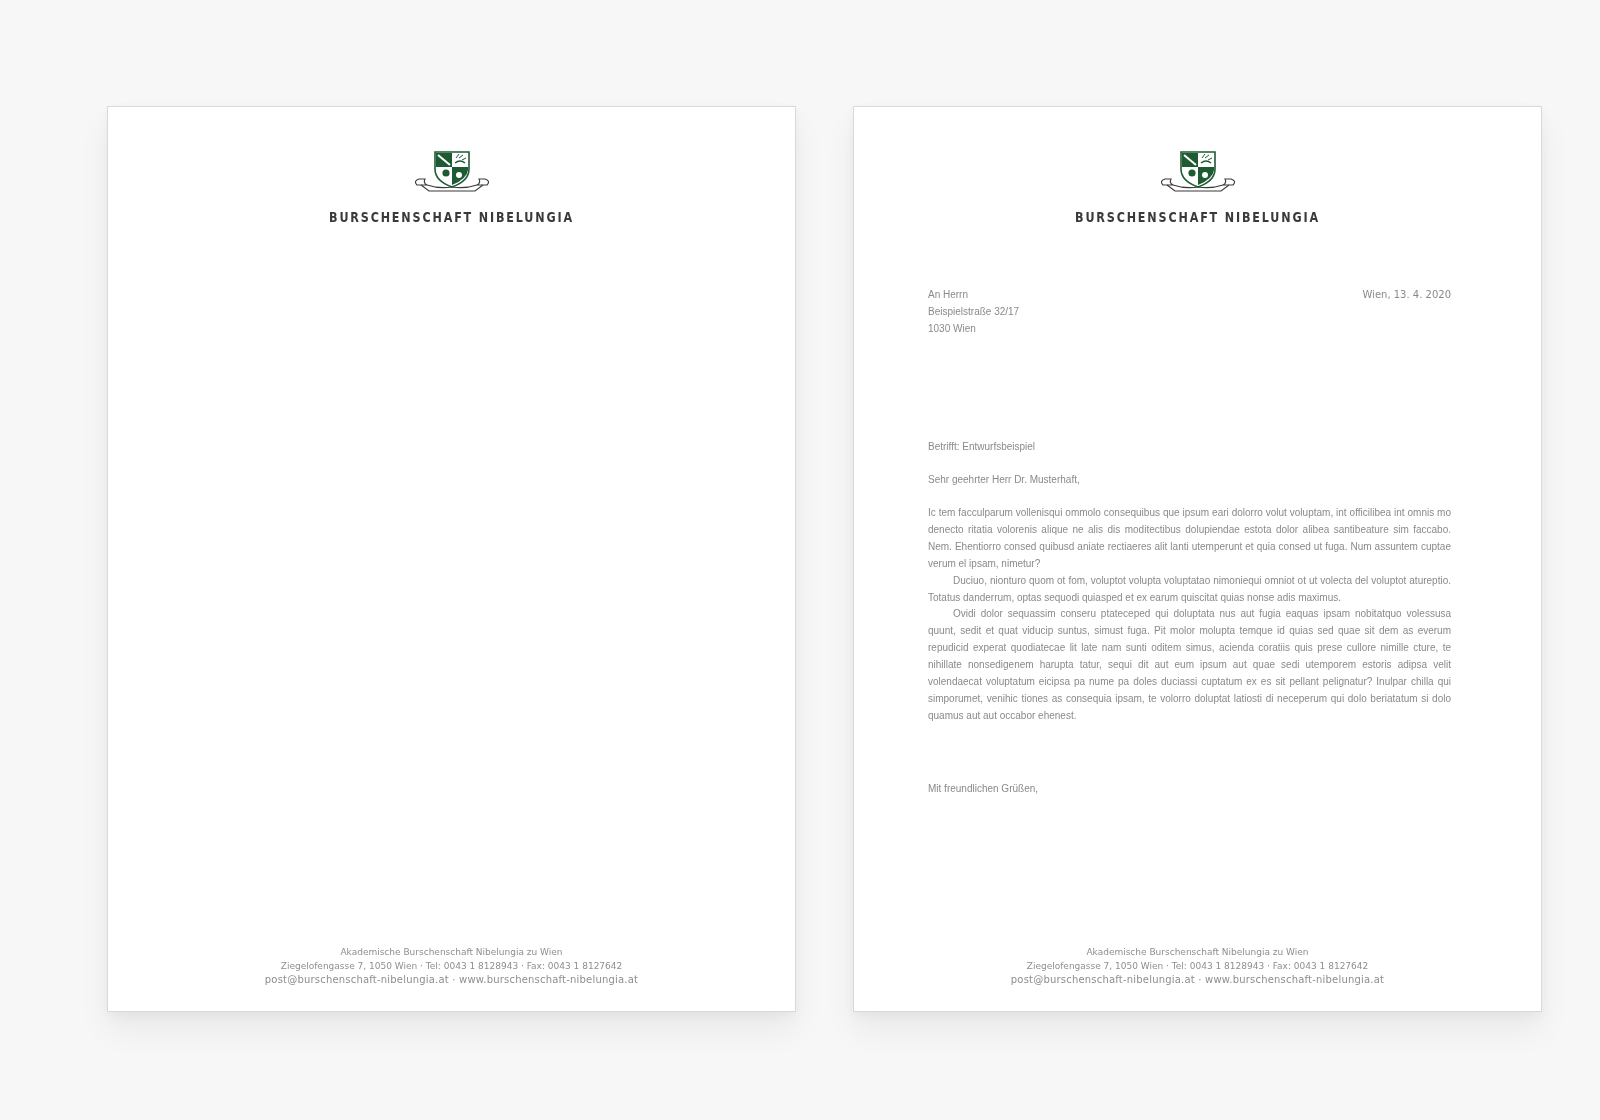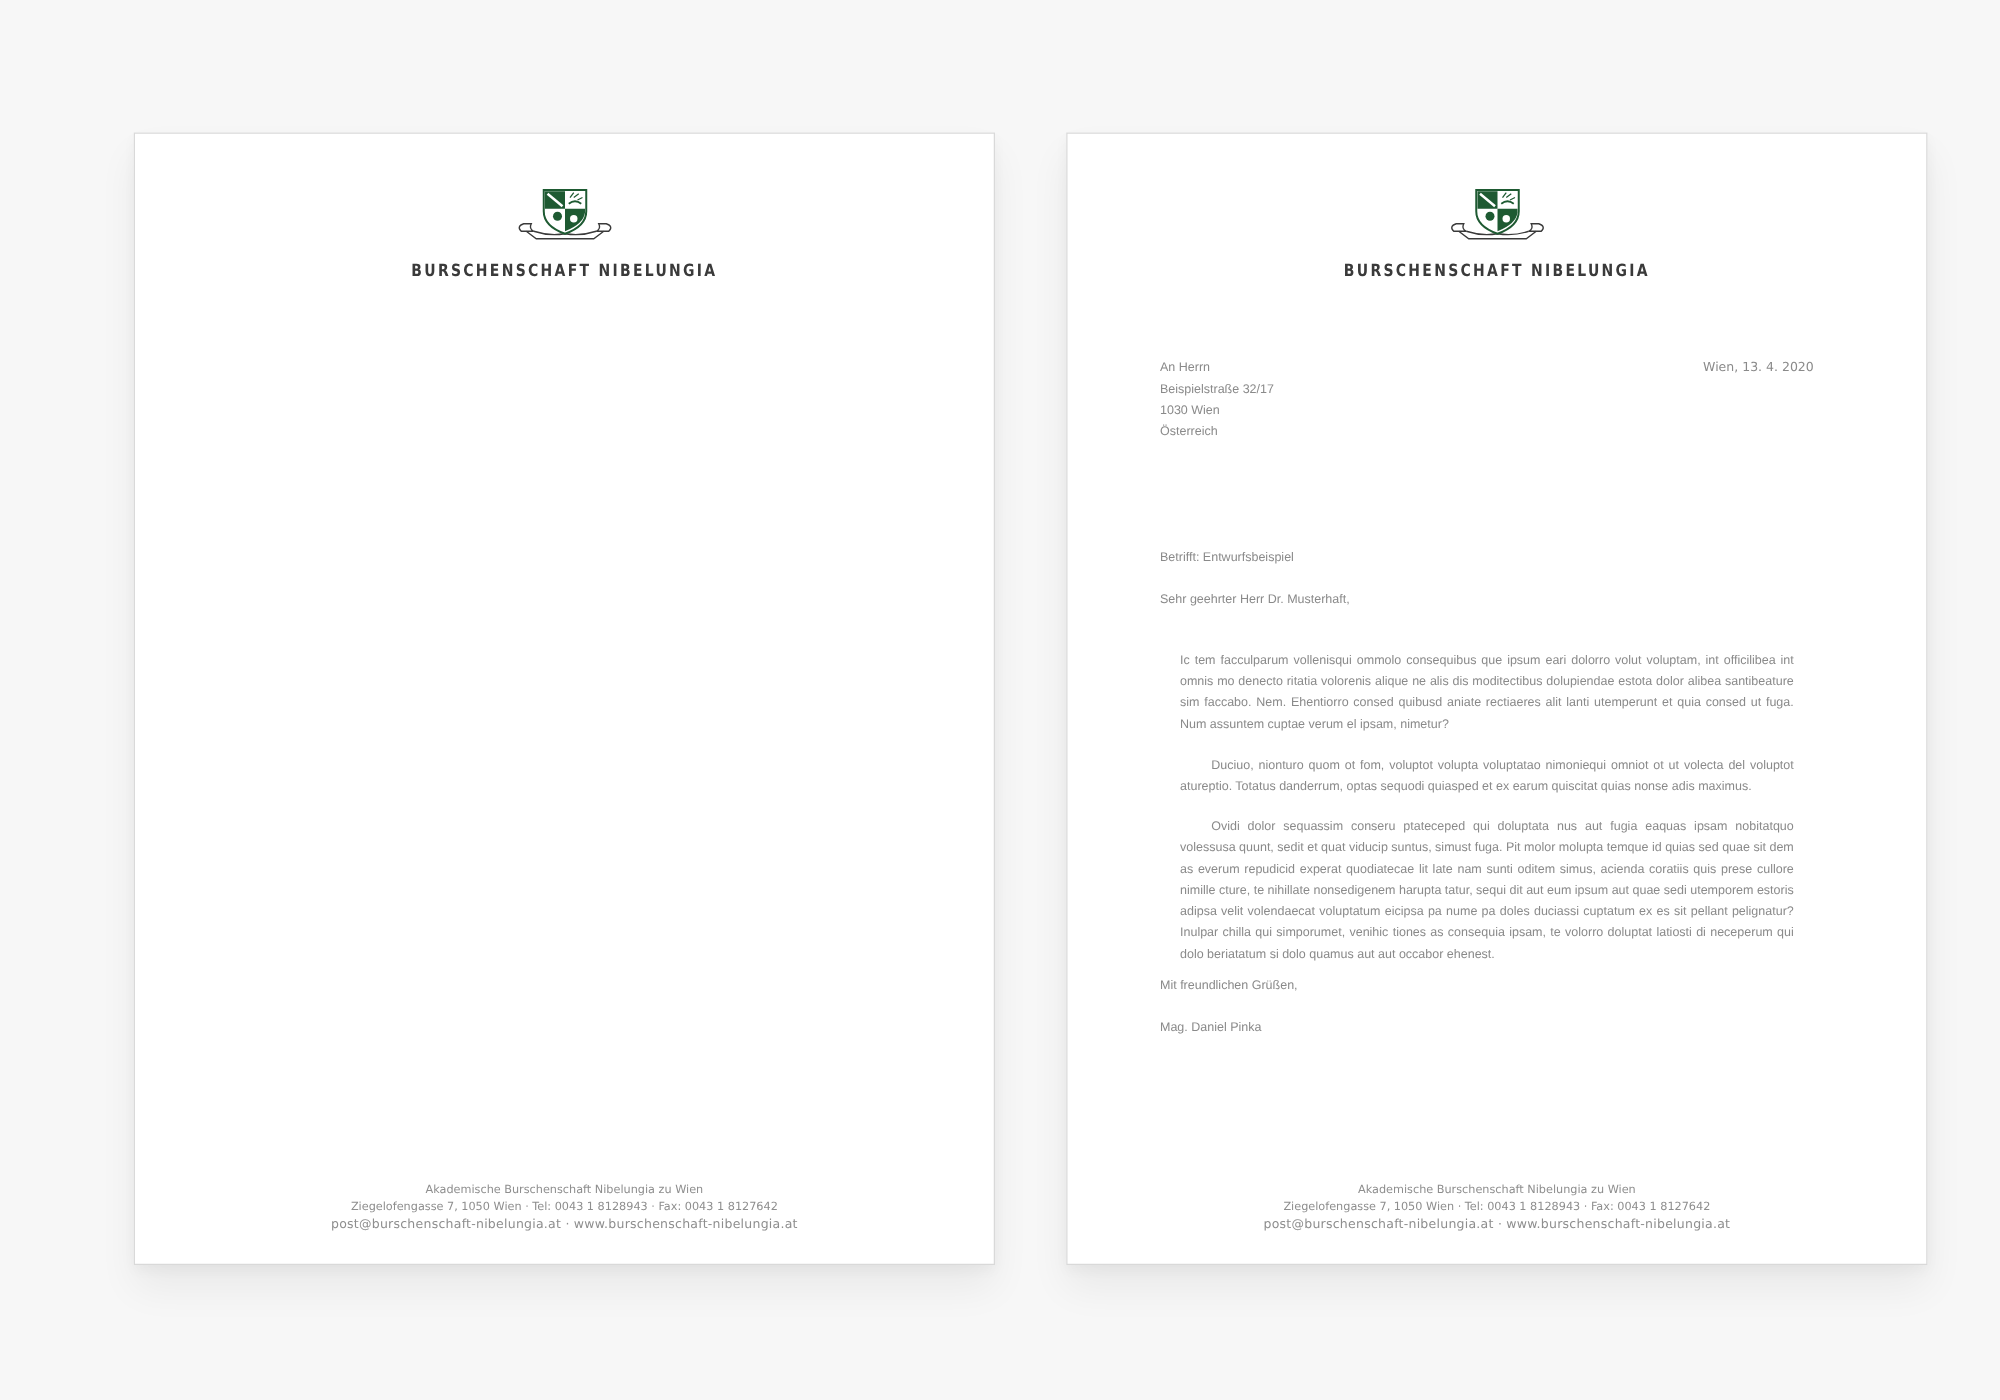--- a/index.html
+++ b/index.html
@@ -46,21 +46,21 @@
       position: absolute; left: 74px; right: 90px;
       color: #8a8a8a;
       font-family: Liberation Sans, sans-serif;
       font-size: 10px; line-height: 16.9px;
     }
     .address { top: 180px; }
     .date { position: absolute; top: 180px; right: 90px; color: #8a8a8a; font-size: 10px; line-height: 16.9px; }
     .subject { top: 332px; }
     .salutation { top: 365px; }
     .body-text { top: 398px; text-align: justify; hyphens: auto; }
-    .body-text p { margin: 16px; }
+    .body-text p { margin: 0; }
     .body-text p + p { text-indent: 25px; }
     .closing { top: 674px; }
     .signature { top: 708px; }
     .letter div { white-space: nowrap; }
   </style>
 </head>
 <body>
 
 <div class="page" id="page-left">
   <svg class="crest" viewBox="0 0 82 50">
@@ -107,34 +107,32 @@
       <path d="M45 9 L48 5 M48 9 L52 6 M51 11 L55 9"></path>
     </g>
     <path d="M44 14 Q49 10 54 14" stroke="#1e5a32" stroke-width="1.4" fill="none"></path>
   </svg>
   <div class="brand">BURSCHENSCHAFT NIBELUNGIA</div>
 
   <div class="letter address">
     <div>An Herrn</div>
     <div>Beispielstraße 32/17</div>
     <div>1030 Wien</div>
-    <div>Österreich</div>
   </div>
   <div class="date">Wien, 13. 4. 2020</div>
 
   <div class="letter subject">Betrifft: Entwurfsbeispiel</div>
   <div class="letter salutation">Sehr geehrter Herr Dr. Musterhaft,</div>
 
   <div class="letter body-text">
     <p>Ic tem facculparum vollenisqui ommolo consequibus que ipsum eari dolorro volut voluptam, int officilibea int omnis mo denecto ritatia volorenis alique ne alis dis moditectibus dolupiendae estota dolor alibea santibeature sim faccabo. Nem. Ehentiorro consed quibusd aniate rectiaeres alit lanti utemperunt et quia consed ut fuga. Num assuntem cuptae verum el ipsam, nimetur?</p>
     <p>Duciuo, nionturo quom ot fom, voluptot volupta voluptatao nimoniequi omniot ot ut volecta del voluptot atureptio. Totatus danderrum, optas sequodi quiasped et ex earum quiscitat quias nonse adis maximus.</p>
     <p>Ovidi dolor sequassim conseru ptateceped qui doluptata nus aut fugia eaquas ipsam nobitatquo volessusa quunt, sedit et quat viducip suntus, simust fuga. Pit molor molupta temque id quias sed quae sit dem as everum repudicid experat quodiatecae lit late nam sunti oditem simus, acienda coratiis quis prese cullore nimille cture, te nihillate nonsedigenem harupta tatur, sequi dit aut eum ipsum aut quae sedi utemporem estoris adipsa velit volendaecat voluptatum eicipsa pa nume pa doles duciassi cuptatum ex es sit pellant pelignatur? Inulpar chilla qui simporumet, venihic tiones as consequia ipsam, te volorro doluptat latiosti di neceperum qui dolo beriatatum si dolo quamus aut aut occabor ehenest.</p>
   </div>
 
   <div class="letter closing">Mit freundlichen Grüßen,</div>
-  <div class="letter signature">Mag. Daniel Pinka</div>
 
   <div class="footer">
     <div>Akademische Burschenschaft Nibelungia zu Wien</div>
     <div>Ziegelofengasse 7, 1050 Wien · Tel: 0043 1 8128943 · Fax: 0043 1 8127642</div>
     <div class="line3">post@burschenschaft-nibelungia.at · www.burschenschaft-nibelungia.at</div>
   </div>
 </div>
 
 </body></html>

